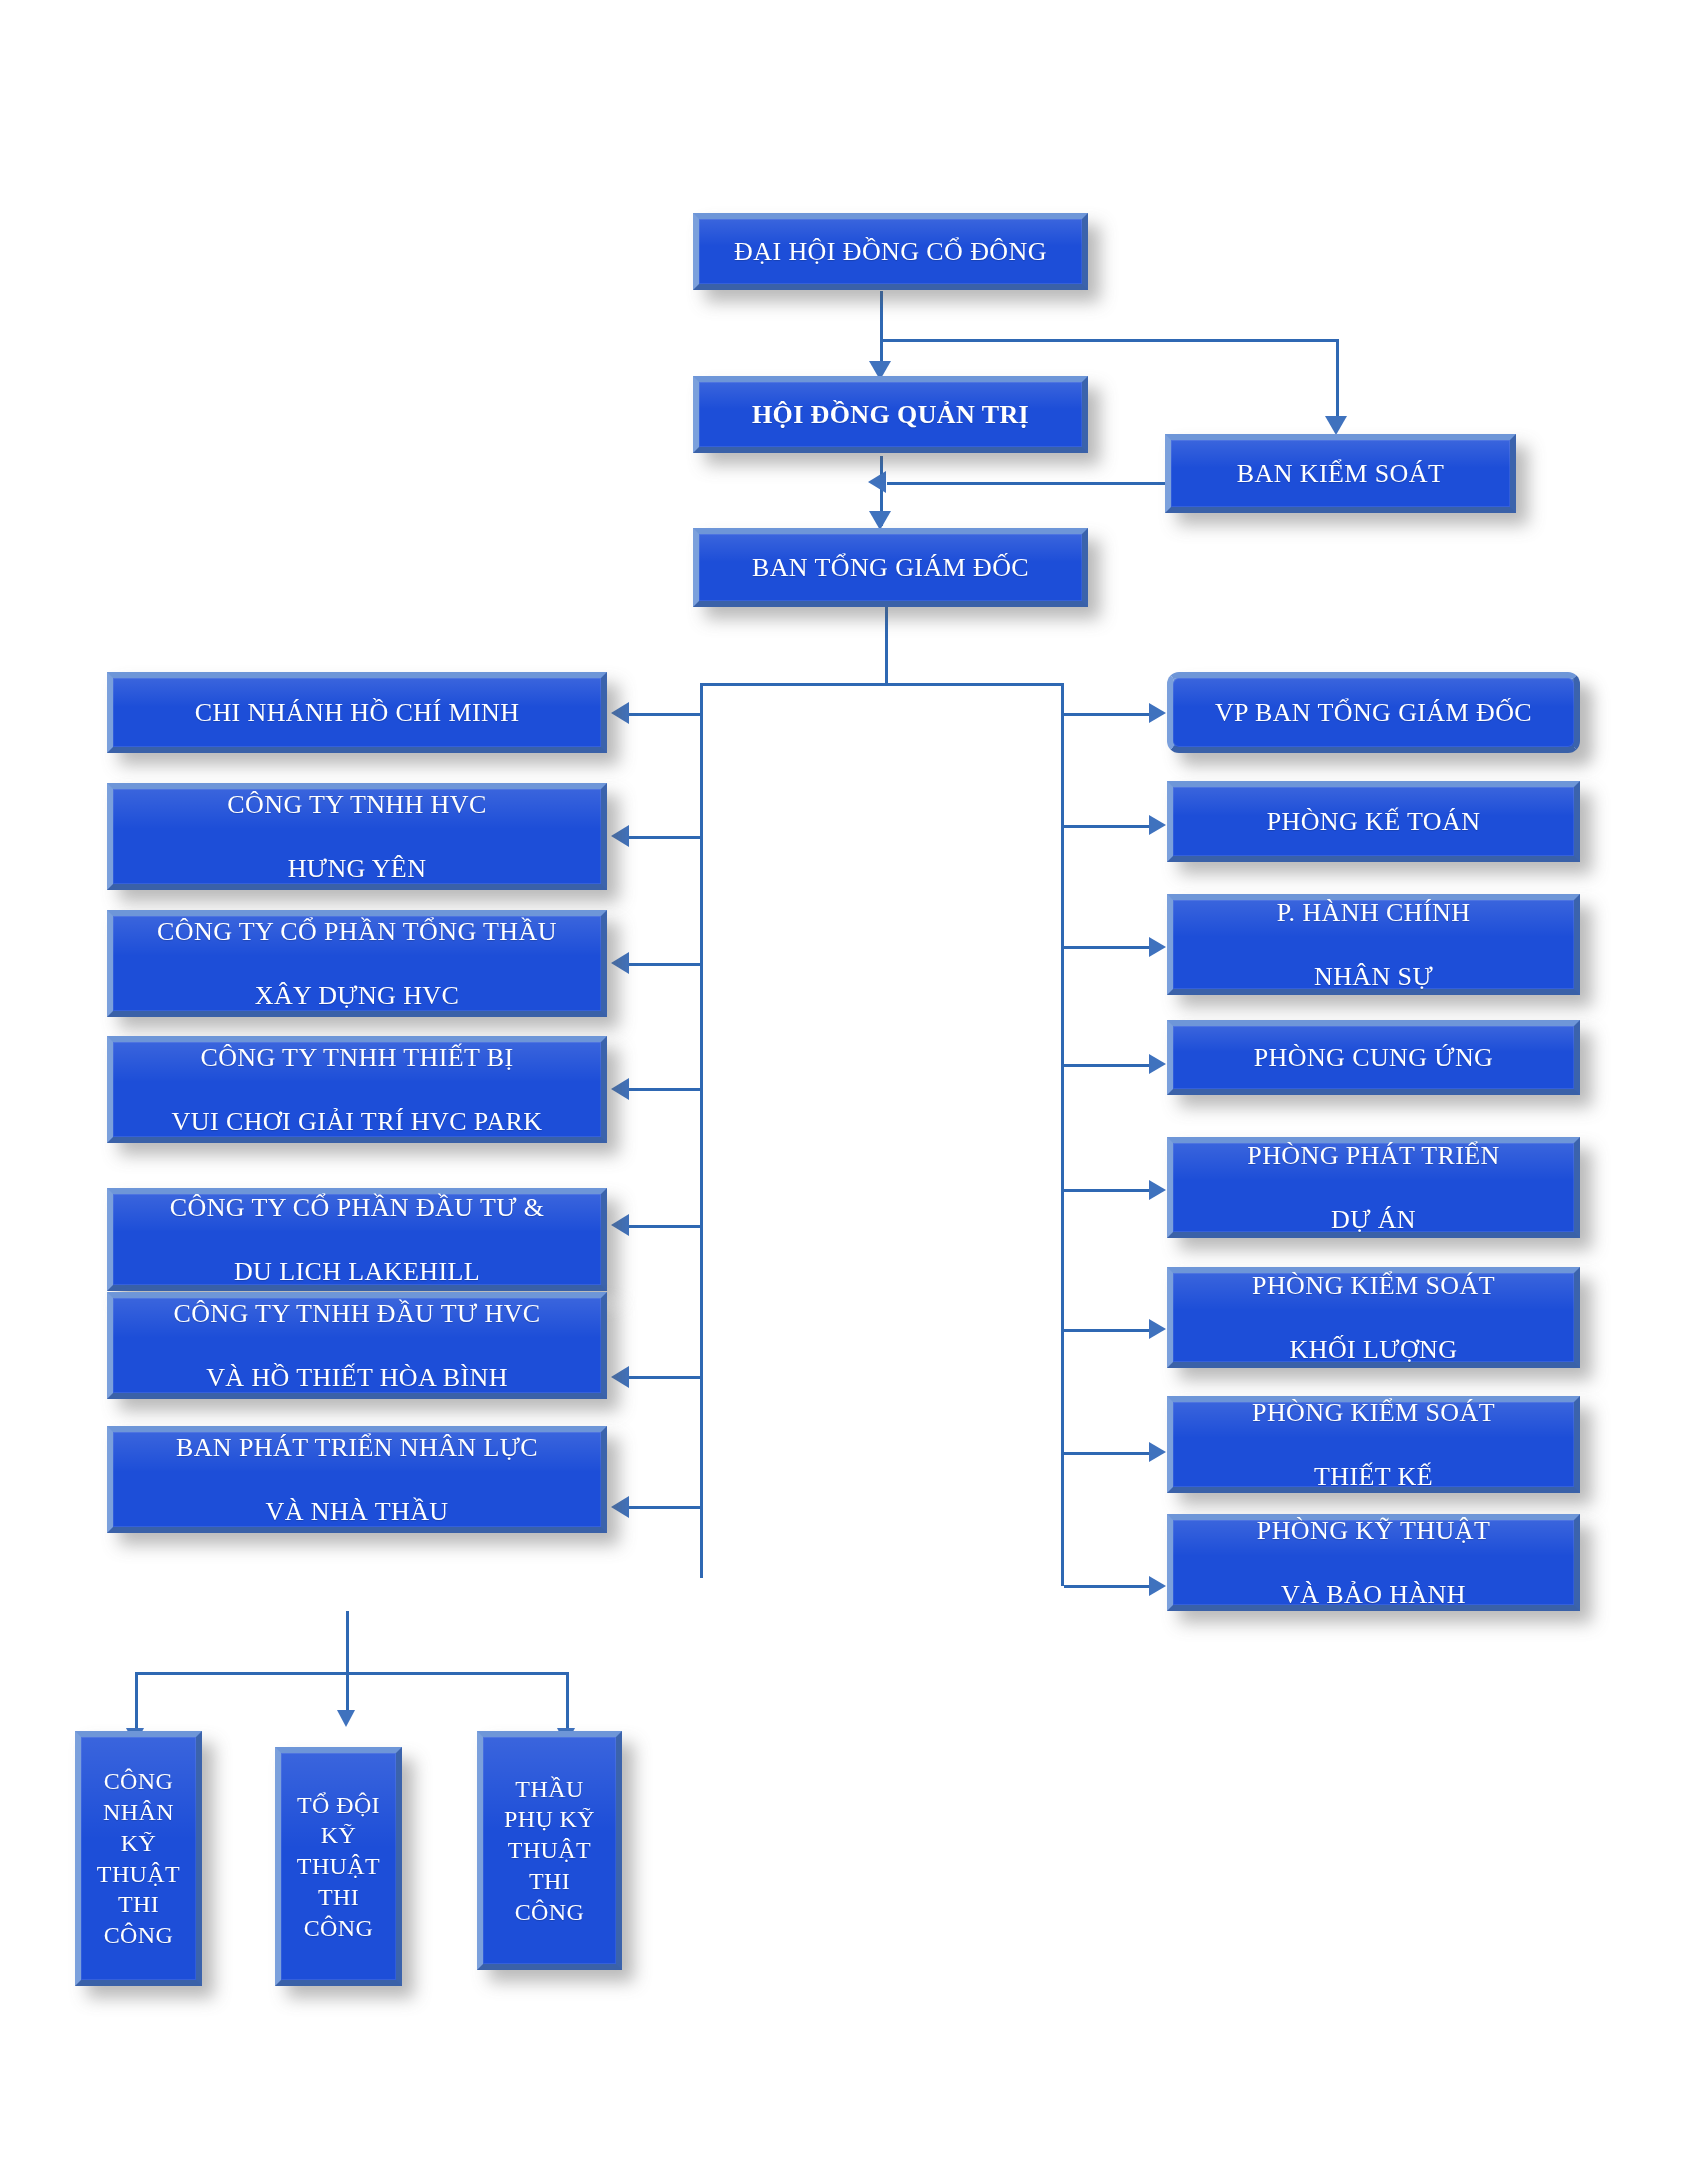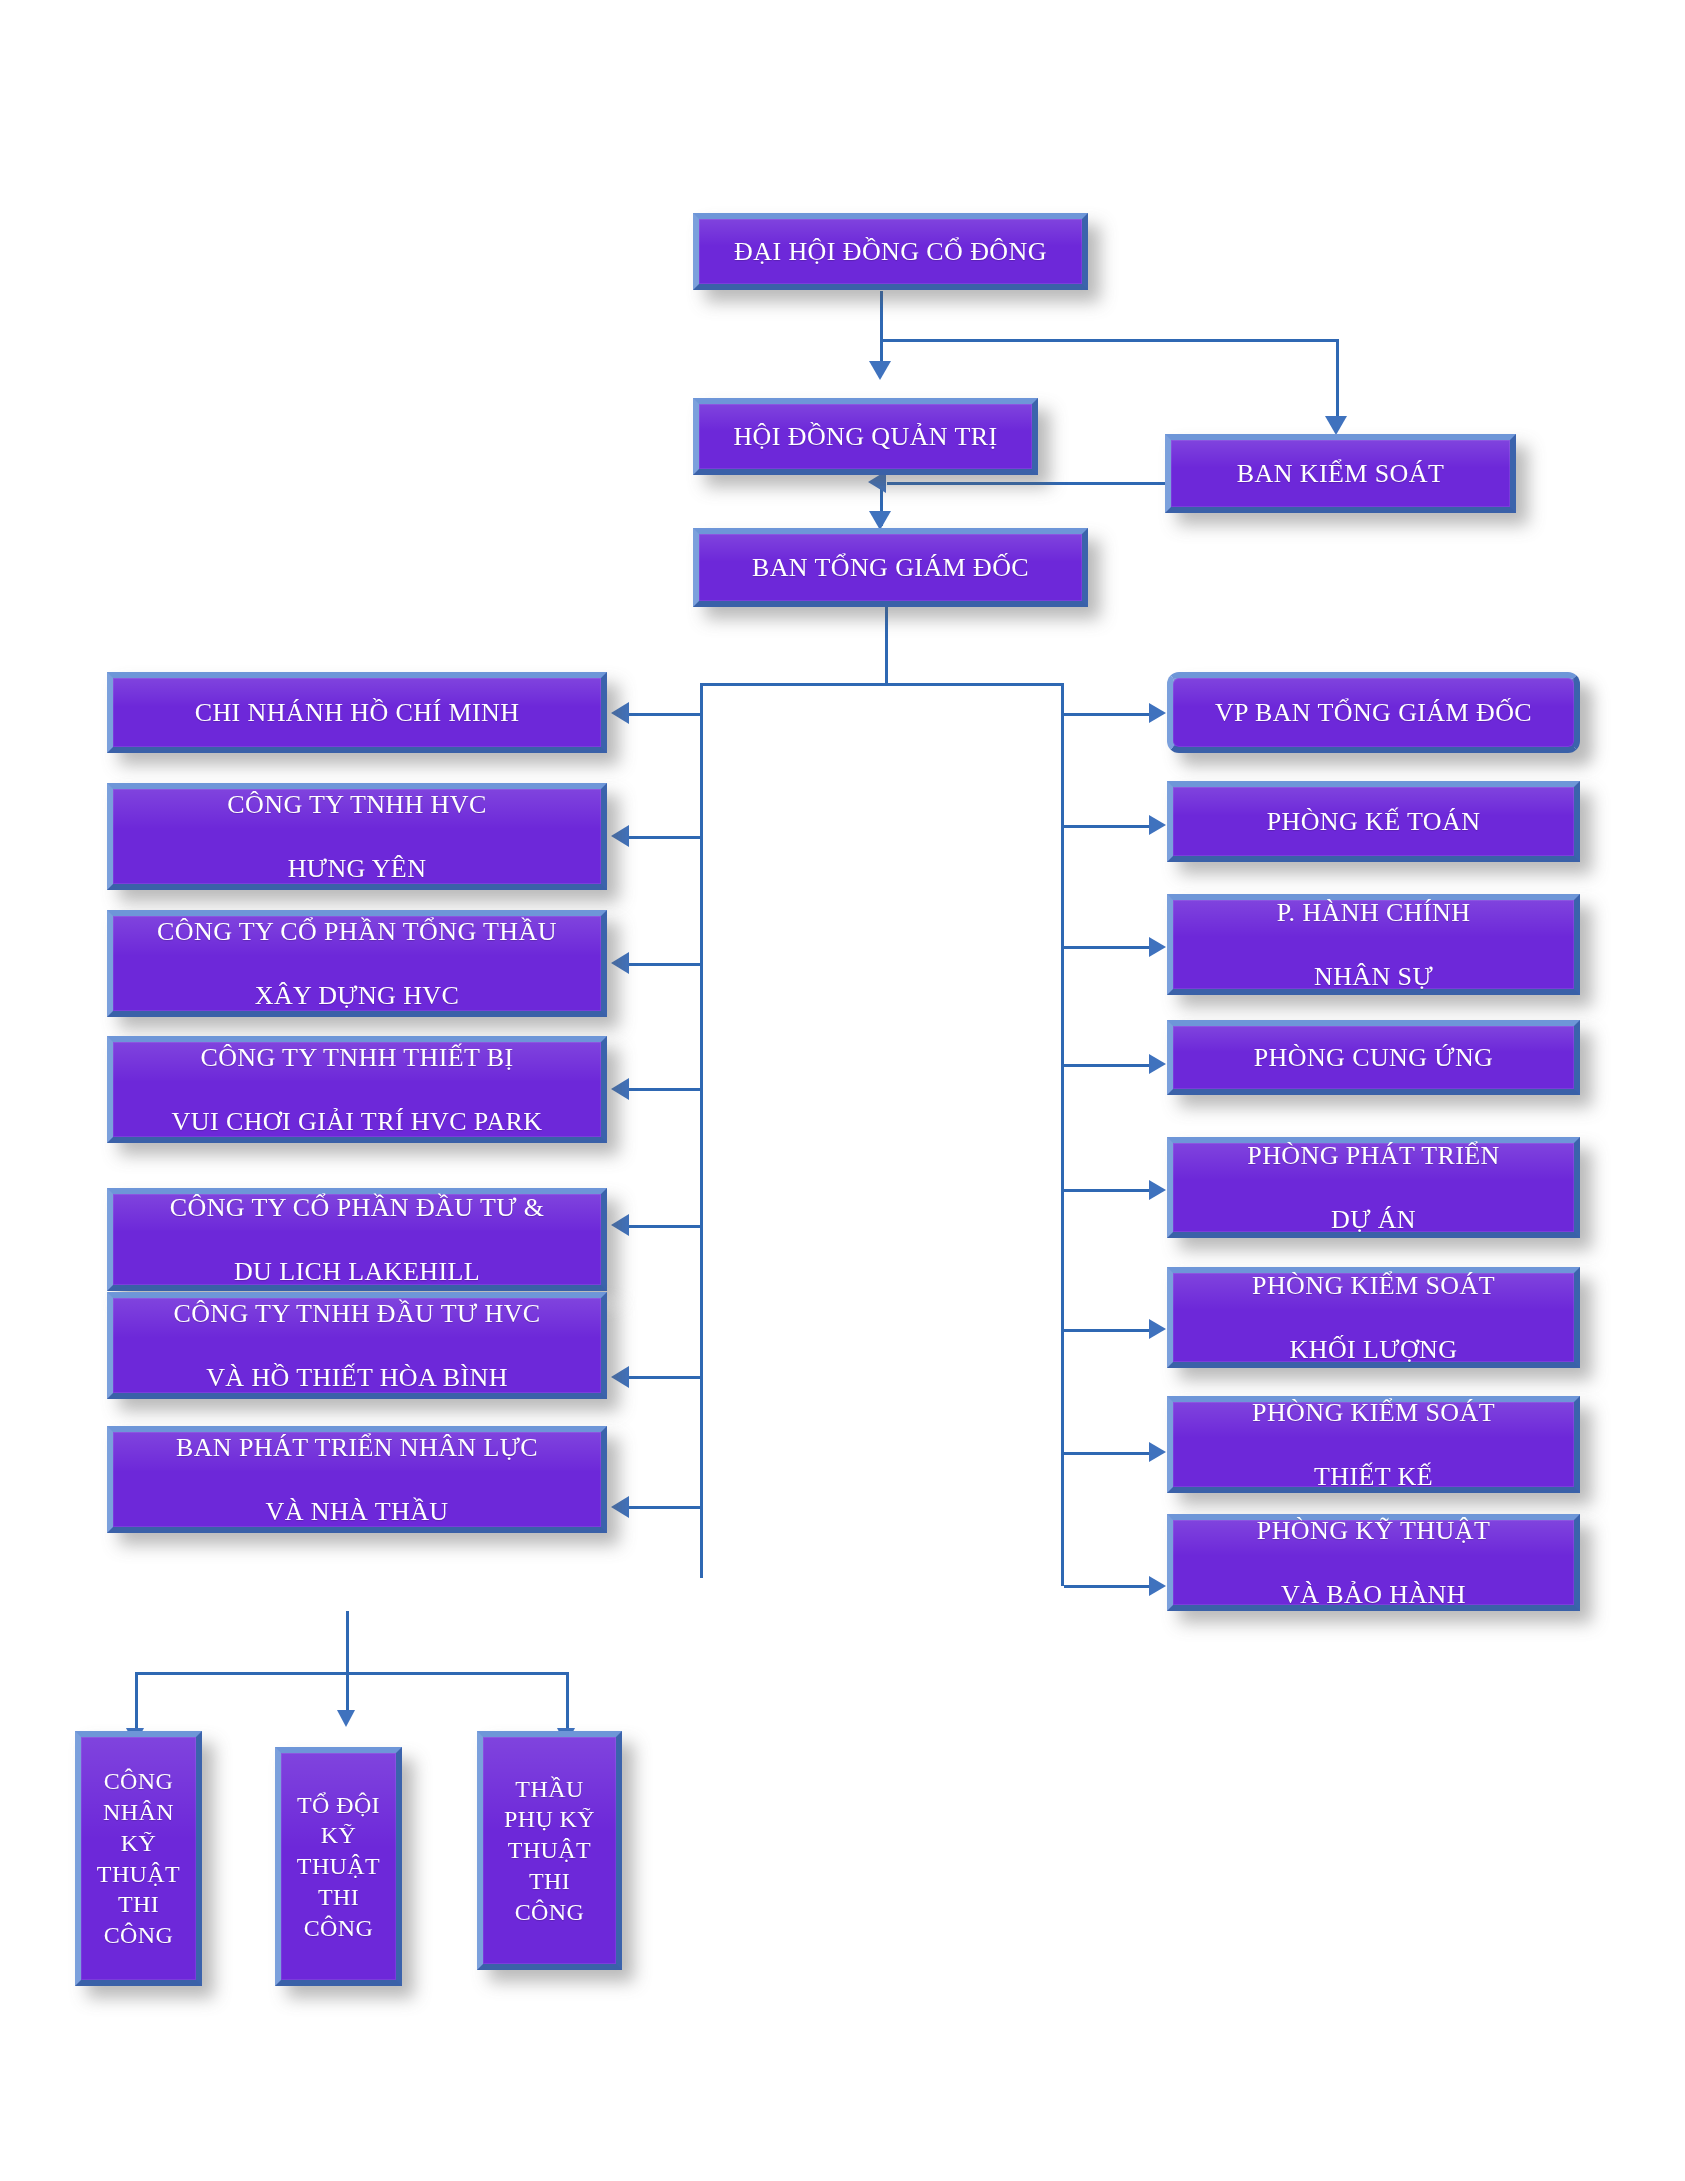--- a/index.html
+++ b/index.html
@@ -16,21 +16,21 @@
     width: 1685px;
     height: 2181px;
     background: #ffffff;
     overflow: hidden;
   }
 
   
   .node {
     position: absolute;
     box-sizing: border-box;
-    background: #6d28d9;
+    background: #1d4ed8;
     color: #ffffff;
     text-align: center;
     display: flex;
     flex-direction: column;
     align-items: center;
     justify-content: center;
     letter-spacing: 0.4px;
     border-top: 6.1px solid #6E96D8;
     border-left: 6.1px solid #7BA0DC;
     border-right: 6.1px solid #3B63AC;
@@ -106,21 +106,21 @@
     <span class="line">ĐẠI HỘI ĐỒNG CỔ ĐÔNG</span>
   </div>
 
   <div class="ln v" style="left:880px; top:291px; height:79px;"></div>
   <div class="arrow down" style="left:869px; top:361px;"></div>
 
   <div class="ln h" style="left:880px; top:339px; width:458px;"></div>
   <div class="ln v" style="left:1336px; top:339px; height:86px;"></div>
   <div class="arrow down" style="left:1325px; top:416px;"></div>
 
-  <div class="node f1" style="left:693px; top:398px; width:345px; height:77px;">
+  <div class="node f1" style="left:693px; top:376px; width:395px; height:77px;font-weight:bold;">
     <span class="line">HỘI ĐỒNG QUẢN TRỊ</span>
   </div>
 
   <div class="node f1" style="left:1165px; top:434px; width:351px; height:79px;">
     <span class="line">BAN KIỂM SOÁT</span>
   </div>
 
   <div class="ln h" style="left:887px; top:482px; width:281px;"></div>
   <div class="arrow left" style="left:868px; top:471px;"></div>
 

